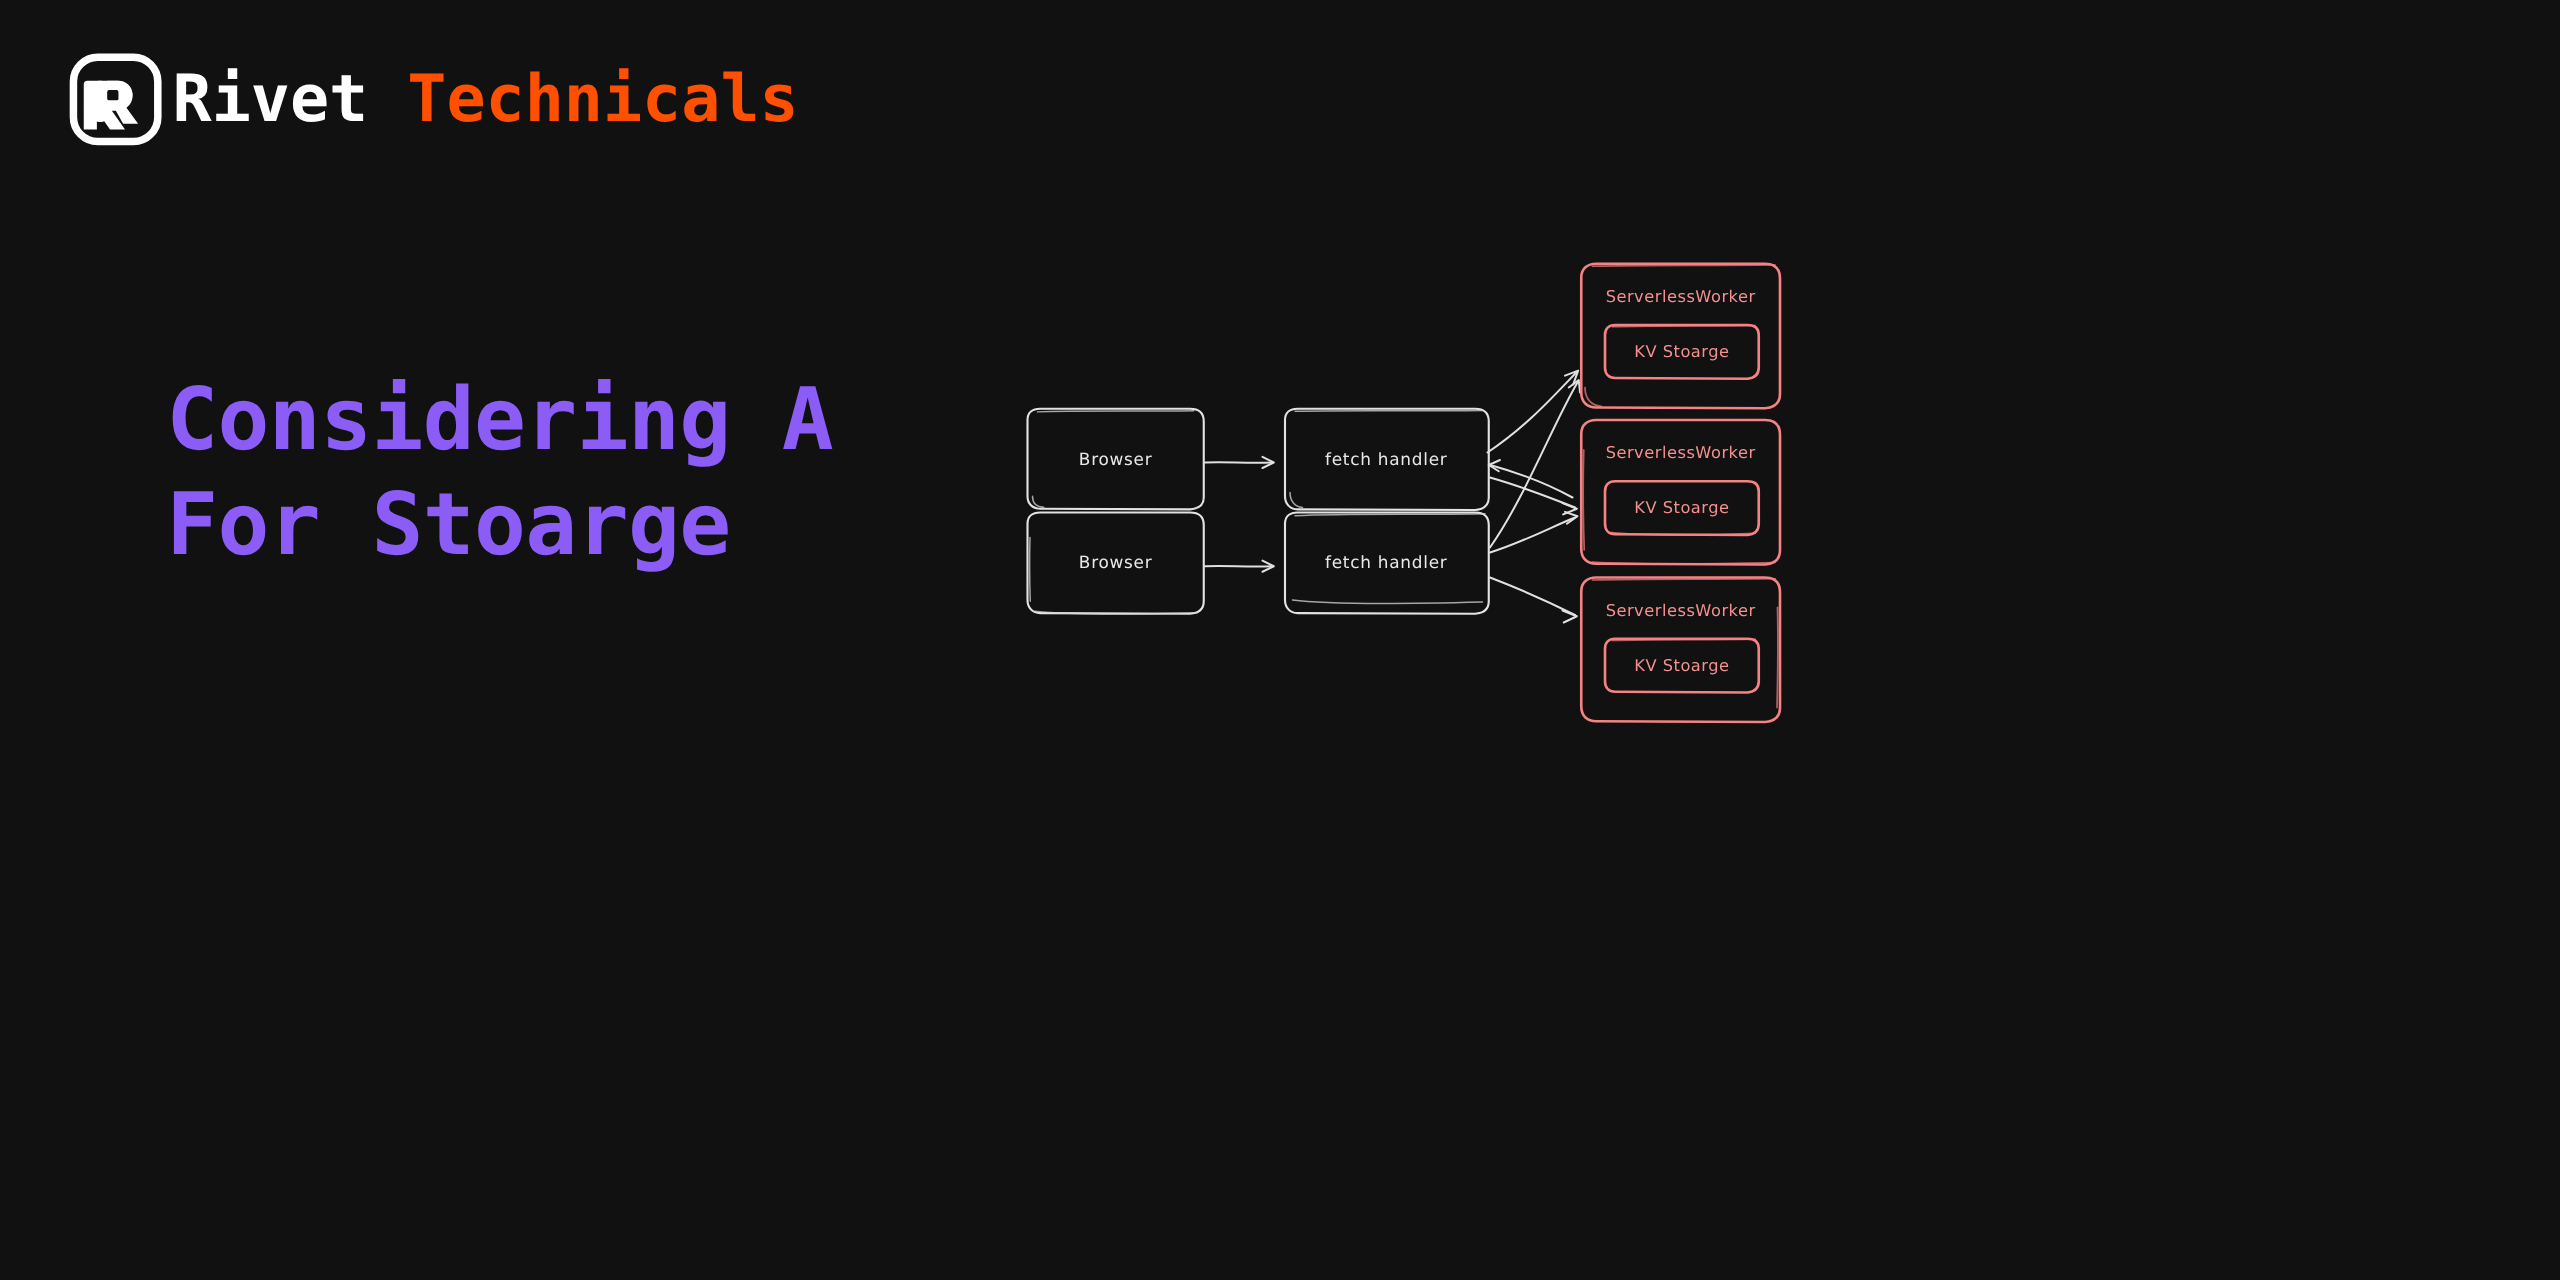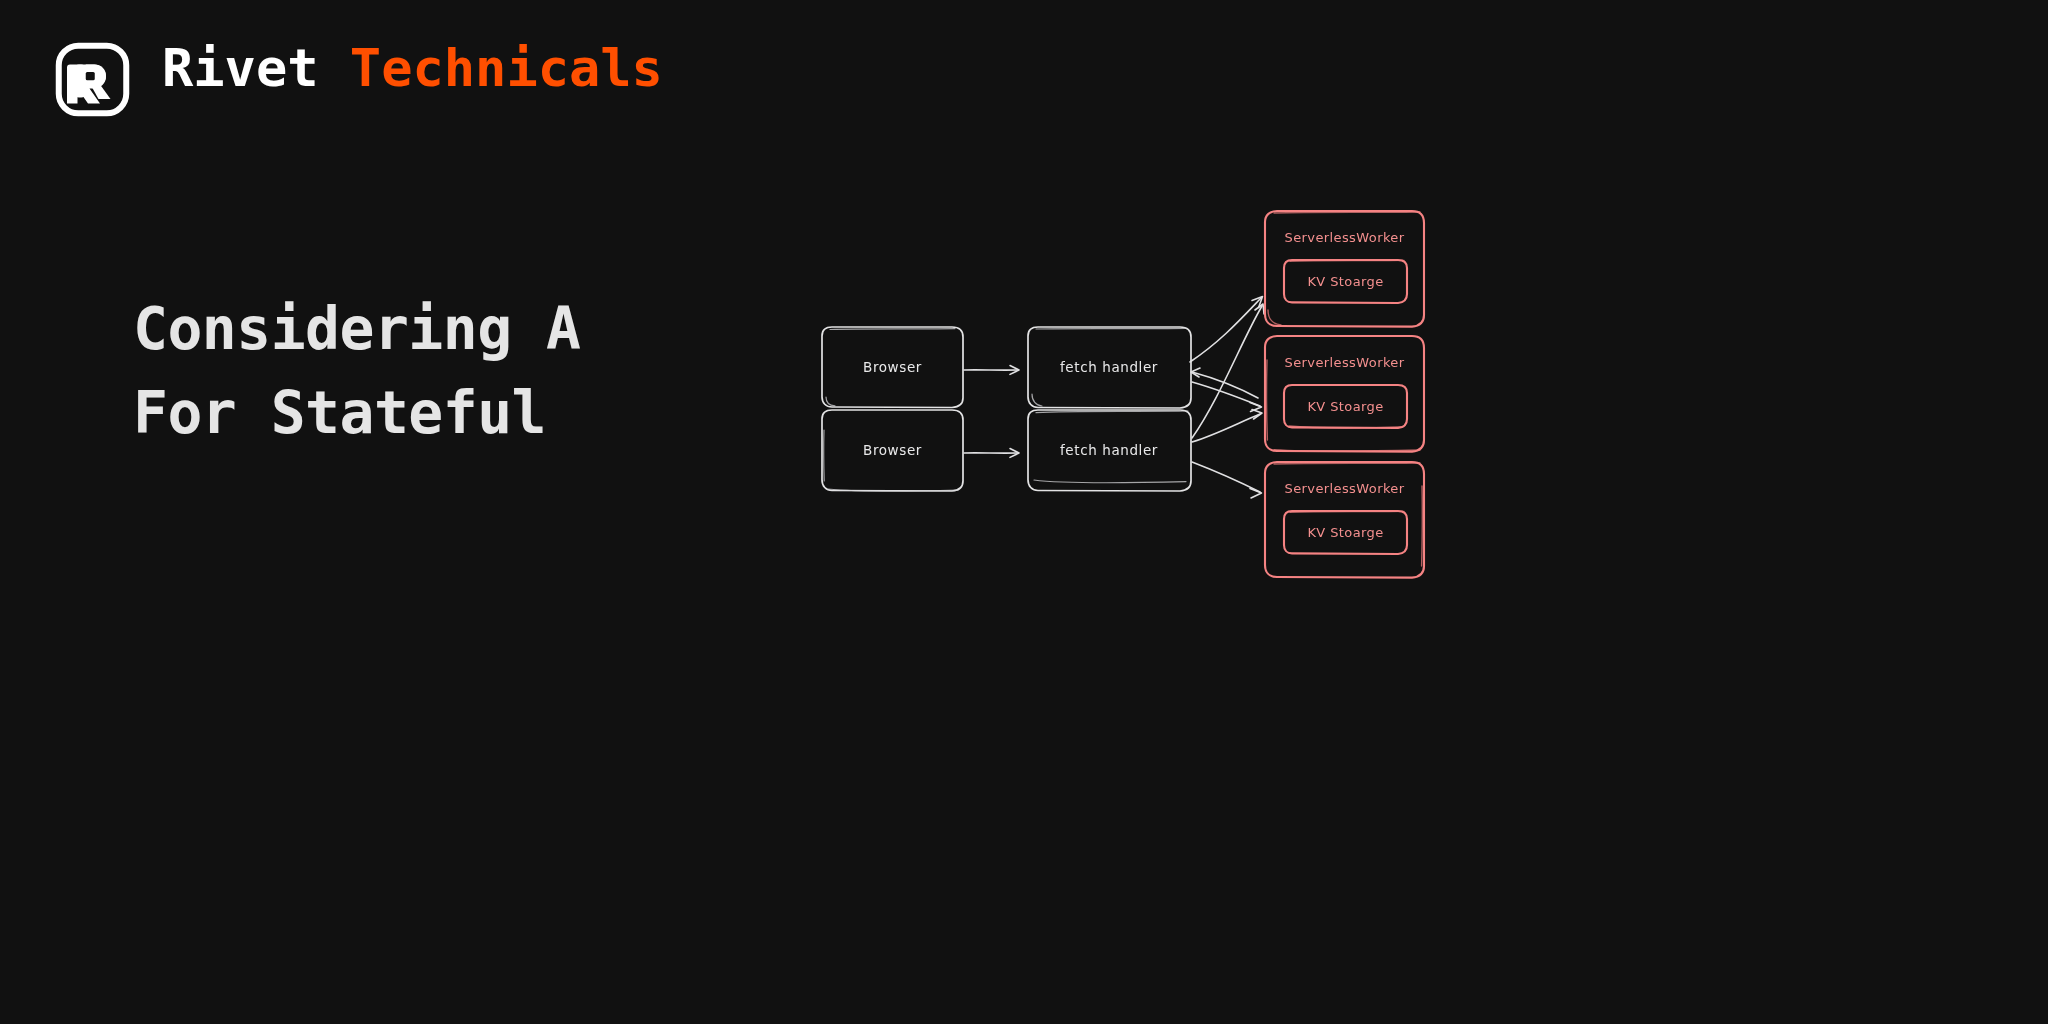--- a/index.html
+++ b/index.html
@@ -14,21 +14,22 @@
     font-family: "DejaVu Sans", sans-serif;
     position: relative;
   }
 
   
   .brand {
     position: absolute;
     left: 55px;
     top: 42px;
     display: flex;
-    gap: 32px;
+    align-items: center;
+    gap: 8px;
   }
   .brand-logo {
     width: 75px;
     height: 75px;
     flex: 0 0 auto;
     display: block;
   }
   .brand-text {
     font-family: "DejaVu Sans Mono", "Liberation Mono", monospace;
     font-size: 52px;
@@ -41,23 +42,23 @@
   .brand-suffix { color: #ff4f00; }
 
   
   .headline {
     position: absolute;
     left: 133px;
     top: 248px;
     width: 680px;
     font-family: "DejaVu Sans Mono", "Liberation Mono", monospace;
     font-weight: 700;
-    font-size: 58px;
+    font-size: 69px;
     line-height: 84px;
-    color: #e5e5e5;
+    color: #8b5cf6;
     letter-spacing: -0.5px;
   }
   .headline-line { display: block; white-space: pre; }
 
   
   .diagram {
     position: absolute;
     left: 800px;
     top: 190px;
     width: 660px;
@@ -141,21 +142,21 @@
       <rect x="41" y="40" width="12" height="11" rx="2" fill="#111111"></rect>
     </svg>
   </span>
   <span class="brand-text">
     <span class="brand-name">Rivet</span><span> </span><span class="brand-suffix">Technicals</span>
   </span>
 </div>
 
 <h1 class="headline">
   <span class="headline-line">Considering A</span>
-  <span class="headline-line">For Stateful</span>
+  <span class="headline-line">For Stoarge</span>
 </h1>
 
 <div class="diagram">
 <svg width="660" height="400" viewBox="0 0 660 400" xmlns="http://www.w3.org/2000/svg">
 
   <g>
     <path class="arrow-line" d="M164 180 C 182 179.4, 196 180.6, 218 180"></path>
     <path class="arrow-line" d="M210 175.5 L 219 180 L 210 184.4"></path>
   </g>
   <g>

